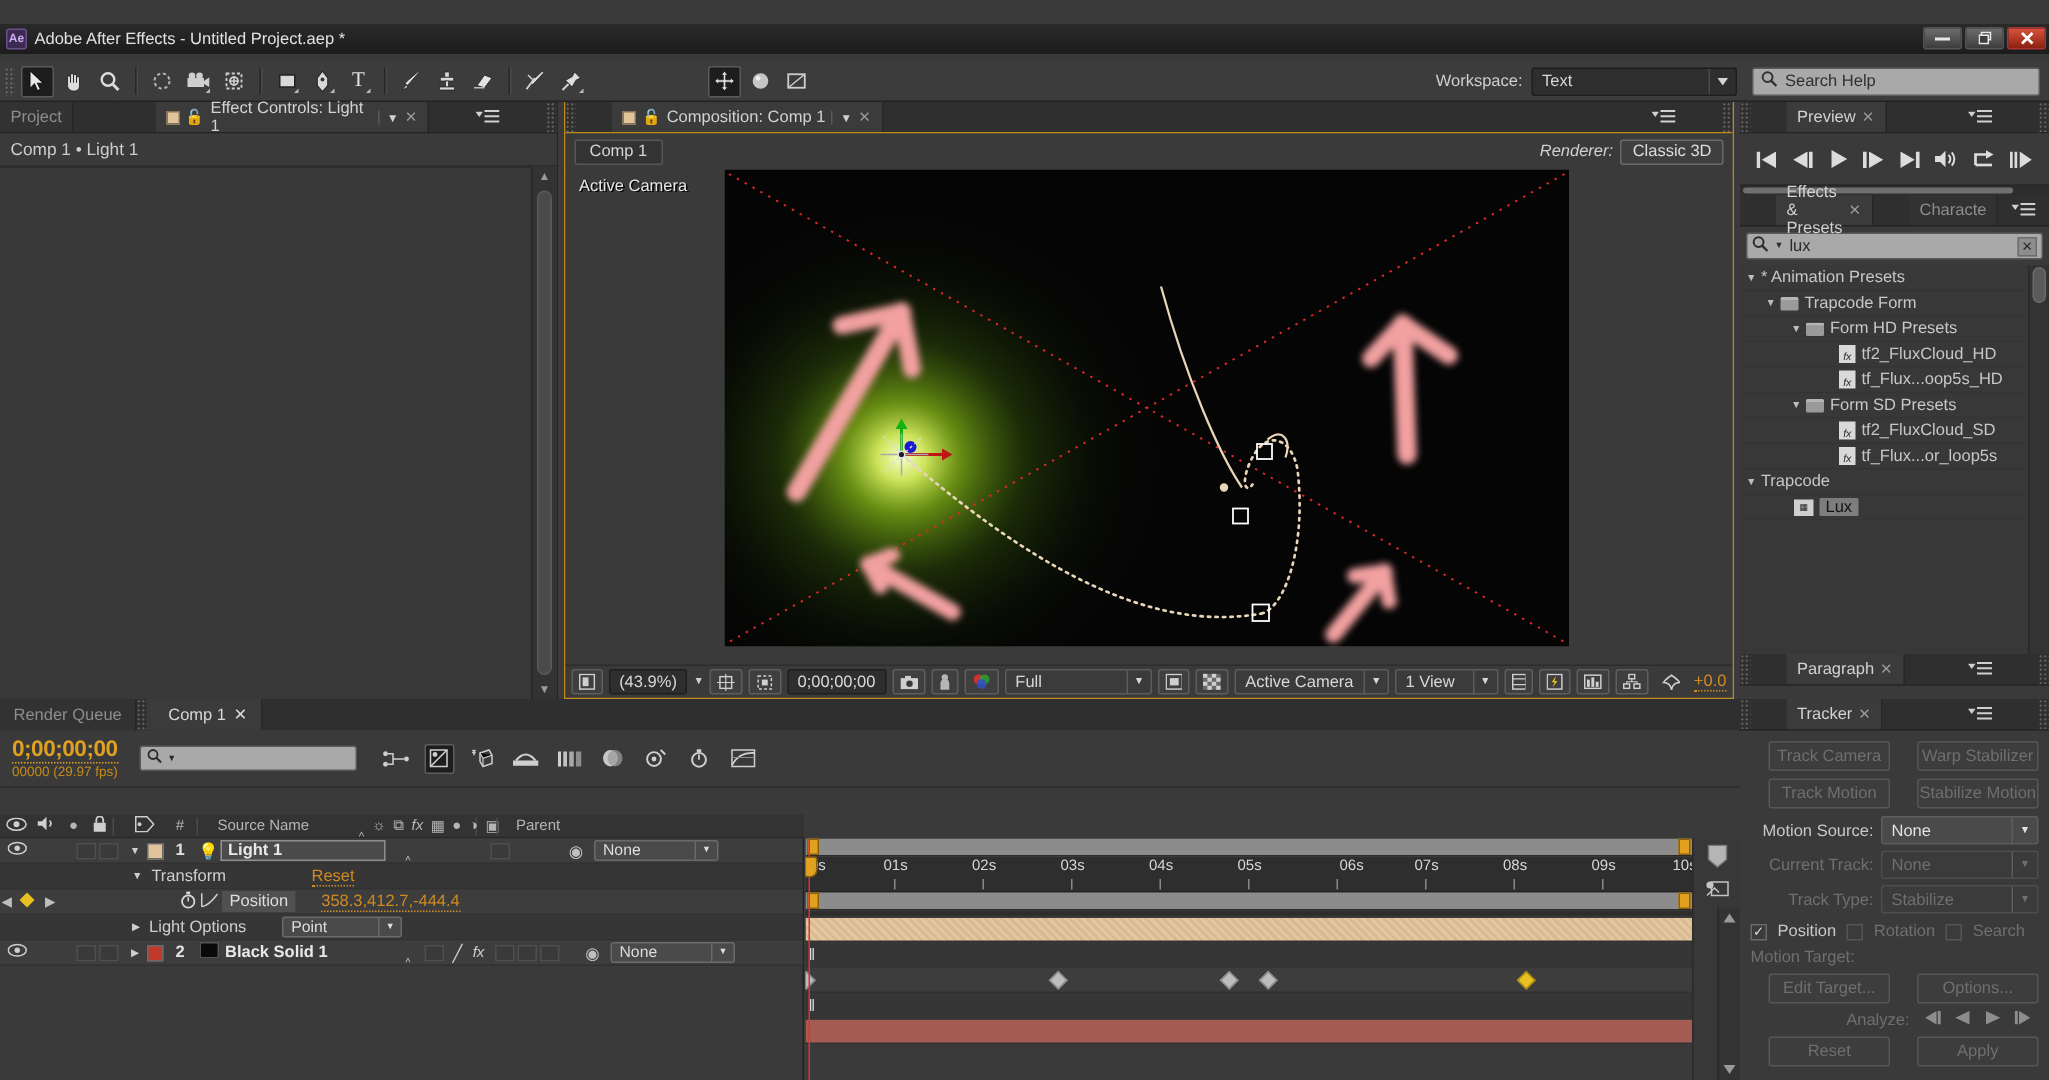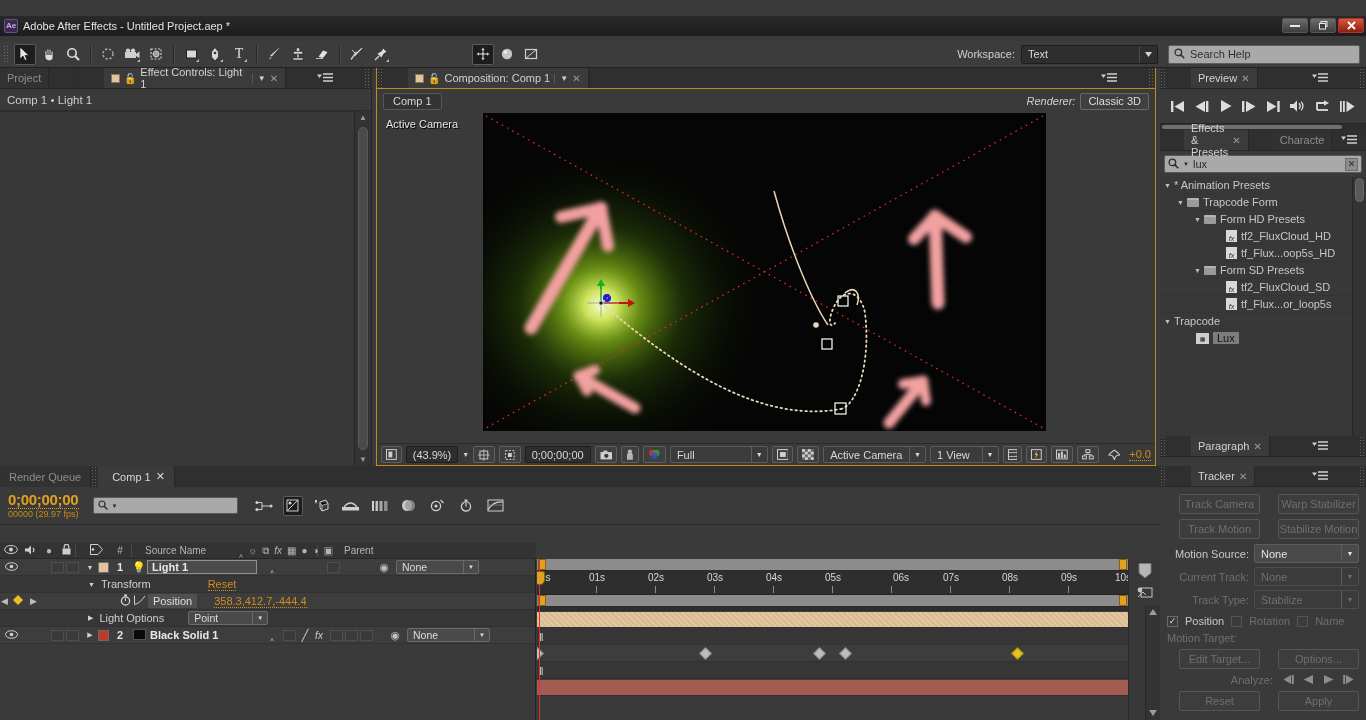--- a/index.html
+++ b/index.html
@@ -888,21 +888,21 @@
           <span>Stabilize</span>
           <span class="ab">▼</span>
         </div>
       </div>
       <div class="tk-checks">
         <span class="tk-cb">✓</span>
         <span>Position</span>
         <span class="tk-cb" style="border-color:#555"></span>
         <span style="color:#6f6f6f">Rotation</span>
         <span class="tk-cb" style="border-color:#555"></span>
-        <span style="color:#6f6f6f">Name</span>
+        <span style="color:#6f6f6f">Search</span>
       </div>
       <div style="color:#6f6f6f;font-size:11px;margin-bottom:5px;">Motion Target:</div>
       <div class="tk-row">
         <div class="tk-btn">Edit Target...</div>
         <div class="tk-btn">Options...</div>
       </div>
       <div class="tk-analyze">
         <span style="color:#6f6f6f;font-size:11px;">Analyze:</span>
         <span class="tk-an">
           <svg width="12" height="9" viewBox="0 0 12 9">

